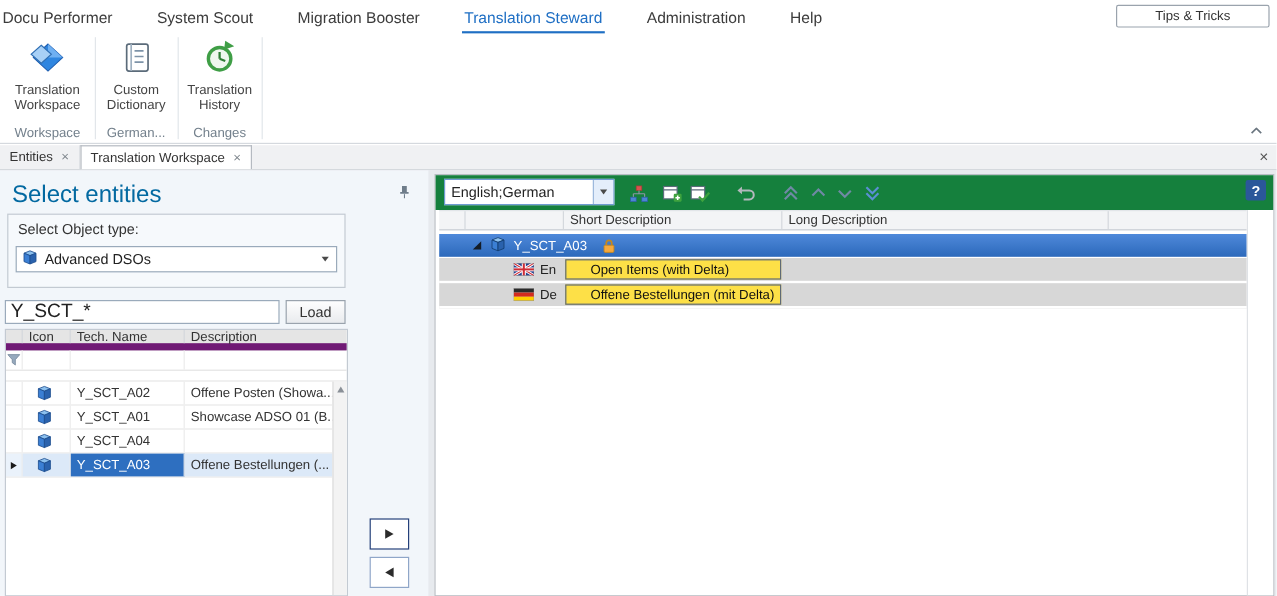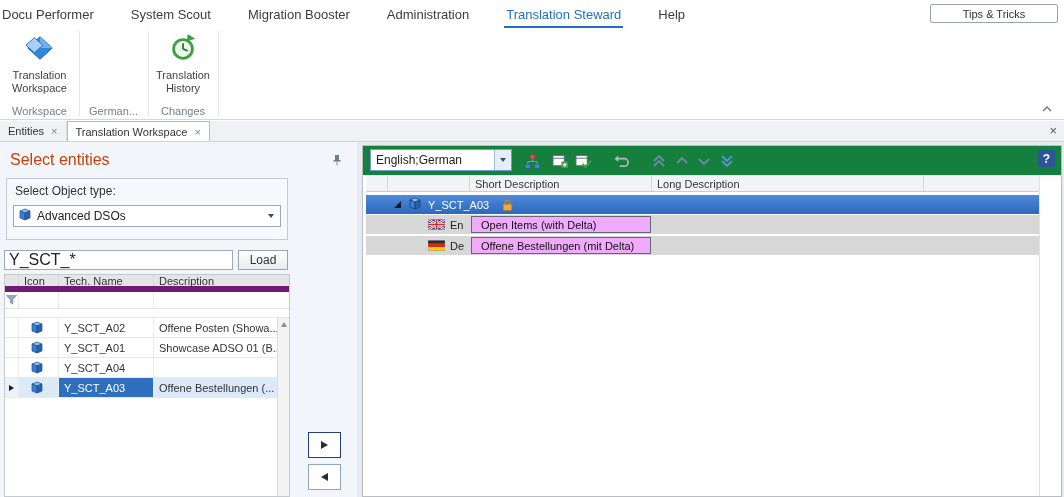--- a/index.html
+++ b/index.html
@@ -30,21 +30,21 @@
   .tab .closeg{margin-left:7px;color:#808archive;color:#7d848b;font-size:11px}
   .tab.active{background:#fff;border:1px solid #b5bac1;border-bottom:none}
   .tabbar-close{position:absolute;right:7px;top:2px;color:#555;font-size:13px}
 
   
   .content{position:absolute;top:142px;left:0;right:0;bottom:0;background:#e7eaee}
   .left-panel{position:absolute;left:0;top:0;width:357px;height:100%;background:#f2f6fa}
   .right-panel{position:absolute;left:362px;top:3px;width:700px;bottom:0;background:#fff;border:1px solid #b8bdc4}
 
   
-  .lp-title{position:absolute;left:10px;top:9px;font-size:16px;color:#c2410c}
+  .lp-title{position:absolute;left:10px;top:9px;font-size:20px;color:#0369a1}
   .pin{position:absolute;right:14px;top:12px}
   .objtype-box{position:absolute;left:6px;top:36px;width:282px;height:62px;border:1px solid #c3cad2;background:#f6f9fc}
   .objtype-label{position:absolute;left:8px;top:5px;font-size:12px;color:#333}
   .combo{position:absolute;left:6px;top:26px;right:6px;height:22px;background:#fff;border:1px solid #9aaabb;display:flex;align-items:center;padding-left:4px}
   .combo .cv{margin-left:5px;font-size:12px;color:#222;flex:1;white-space:nowrap;overflow:hidden}
   .carrot{width:0;height:0;border-left:3.5px solid transparent;border-right:3.5px solid transparent;border-top:4.5px solid #4a4a4a;margin-right:6px}
   .search-input{position:absolute;left:4px;top:108px;width:229px;height:20px;border:1px solid #9aaabb;background:#fff;font-family:"Liberation Sans",sans-serif;font-size:16px;padding:0 4px;color:#222}
   .load-btn{position:absolute;left:238px;top:108px;width:50px;height:20px;border:1px solid #9aa3ad;background:linear-gradient(#fefefe,#e9ebee);font-size:12px;display:flex;align-items:center;justify-content:center;color:#333}
   .lp-grid{position:absolute;left:4px;top:132px;width:286px;bottom:0;background:#fff;border:1px solid #c3cad2;overflow:hidden}
   .g-row{display:flex;align-items:stretch;white-space:nowrap}
@@ -90,55 +90,68 @@
   .t-group{display:flex;align-items:center;height:19px;margin:3px 0 1px 3px;background:linear-gradient(#4f89da,#2c69bb);color:#fff;font-size:11px;padding-left:28px}
   .t-group .gname{margin-left:6px}
   .t-group .exp{width:0;height:0;border-left:7px solid transparent;border-bottom:7px solid #141c26;margin-right:7px}
   .t-group svg{flex:none}
   .t-group .lock{margin-left:13px;display:flex}
   .t-row{display:flex;align-items:center;height:21px;margin-left:3px;background:#d7d7d7;border-bottom:2px solid #fff;font-size:11px}
   .tr-ind{width:22px;align-self:stretch}
   .tr-lang{width:82px;display:flex;align-items:center;padding-left:40px}
   .tr-lang span{margin-left:5px;color:#222}
   .tr-short{width:182px;padding:0 1px}
-  .editbox{height:17px;background:#f0abfc;border:1px solid #5f6a75;display:flex;align-items:center;padding-left:9px;color:#111;overflow:hidden;white-space:nowrap}
+  .editbox{height:17px;background:#fde047;border:1px solid #5f6a75;display:flex;align-items:center;padding-left:20px;color:#111;overflow:hidden;white-space:nowrap}
   .tr-long{flex:1;align-self:stretch}
   .t-strip{position:absolute;top:29px;right:0;width:22px;bottom:0;background:#fff;border-left:1px solid #dfe2e6}
 </style>
 </head>
 <body>
 
 <div class="app">
 
   <div class="menubar">
     <div class="menu-item first">Docu Performer</div>
     <div class="menu-item">System Scout</div>
     <div class="menu-item">Migration Booster</div>
+    <div class="menu-item active">Translation Steward</div>
     <div class="menu-item">Administration</div>
-    <div class="menu-item active">Translation Steward</div>
     <div class="menu-item">Help</div>
   </div>
   <div class="tips-btn">Tips &amp; Tricks</div>
 
   <div class="ribbon">
     <div class="rgroup rg1">
       <div class="big-btn">
         <span>
           <svg viewBox="0 0 32 32" width="30" height="30">
             <polygon points="16,4 29,16 16,28 3,16" fill="#2f86e0" stroke="#1b5cb0" stroke-width="1"></polygon>
             <polygon points="16,4 29,16 16,16" fill="#6fb0f2"></polygon>
             <polygon points="10,5 19,13 10,21 1,13" fill="#a8d0f6" stroke="#2f6fb4" stroke-width="1"></polygon>
           </svg>
         </span>
         <span class="bl">Translation</span>
         <span class="bl">Workspace</span>
       </div>
       <div class="group-label">Workspace</div>
     </div>
     <div class="rgroup rg2">
+      <div class="big-btn">
+        <span>
+          <svg viewBox="0 0 32 32" width="30" height="30">
+            <rect x="7" y="4" width="19" height="24" rx="2" fill="#fff" stroke="#5b6b7a" stroke-width="1.5"></rect>
+            <line x1="11" y1="4" x2="11" y2="28" stroke="#9fb0c0" stroke-width="1.5"></line>
+            <line x1="14" y1="10" x2="22" y2="10" stroke="#7d93a8" stroke-width="1.5"></line>
+            <line x1="14" y1="15" x2="22" y2="15" stroke="#7d93a8" stroke-width="1.5"></line>
+            <line x1="14" y1="20" x2="22" y2="20" stroke="#7d93a8" stroke-width="1.5"></line>
+          </svg>
+        </span>
+        <span class="bl">Custom</span>
+        <span class="bl">Dictionary</span>
+      </div>
       <div class="group-label">German...</div>
     </div>
     <div class="rgroup rg3">
       <div class="big-btn">
         <span>
           <svg viewBox="0 0 32 32" width="30" height="30">
             <circle cx="16" cy="17" r="10" fill="#eef7ee" stroke="#3f9e46" stroke-width="3"></circle>
             <polygon points="21,1 29,6 20,9" fill="#3f9e46"></polygon>
             <line x1="16" y1="17" x2="16" y2="11" stroke="#2d7d34" stroke-width="2"></line>
             <line x1="16" y1="17" x2="21" y2="19" stroke="#2d7d34" stroke-width="2"></line>

